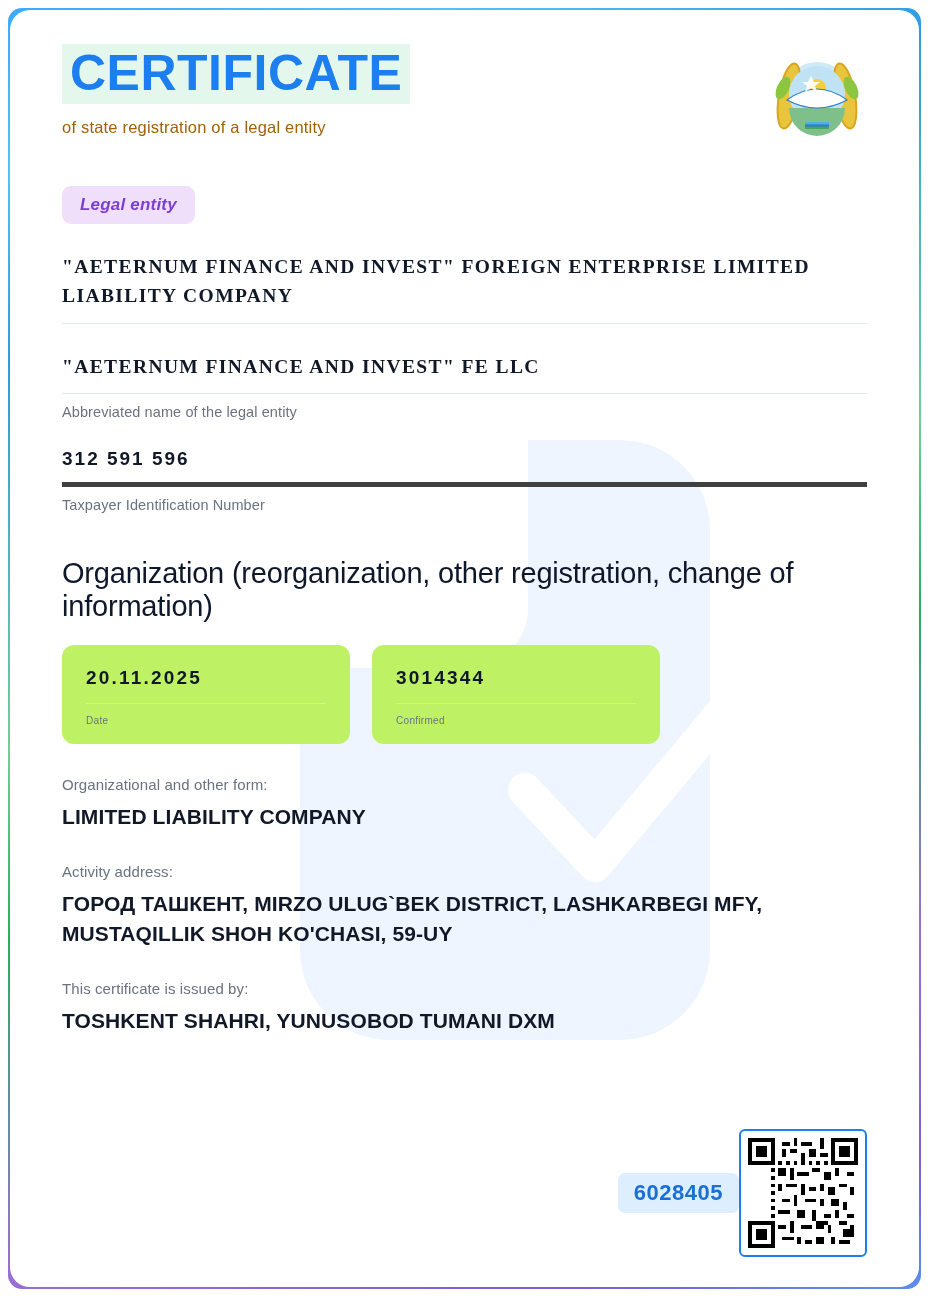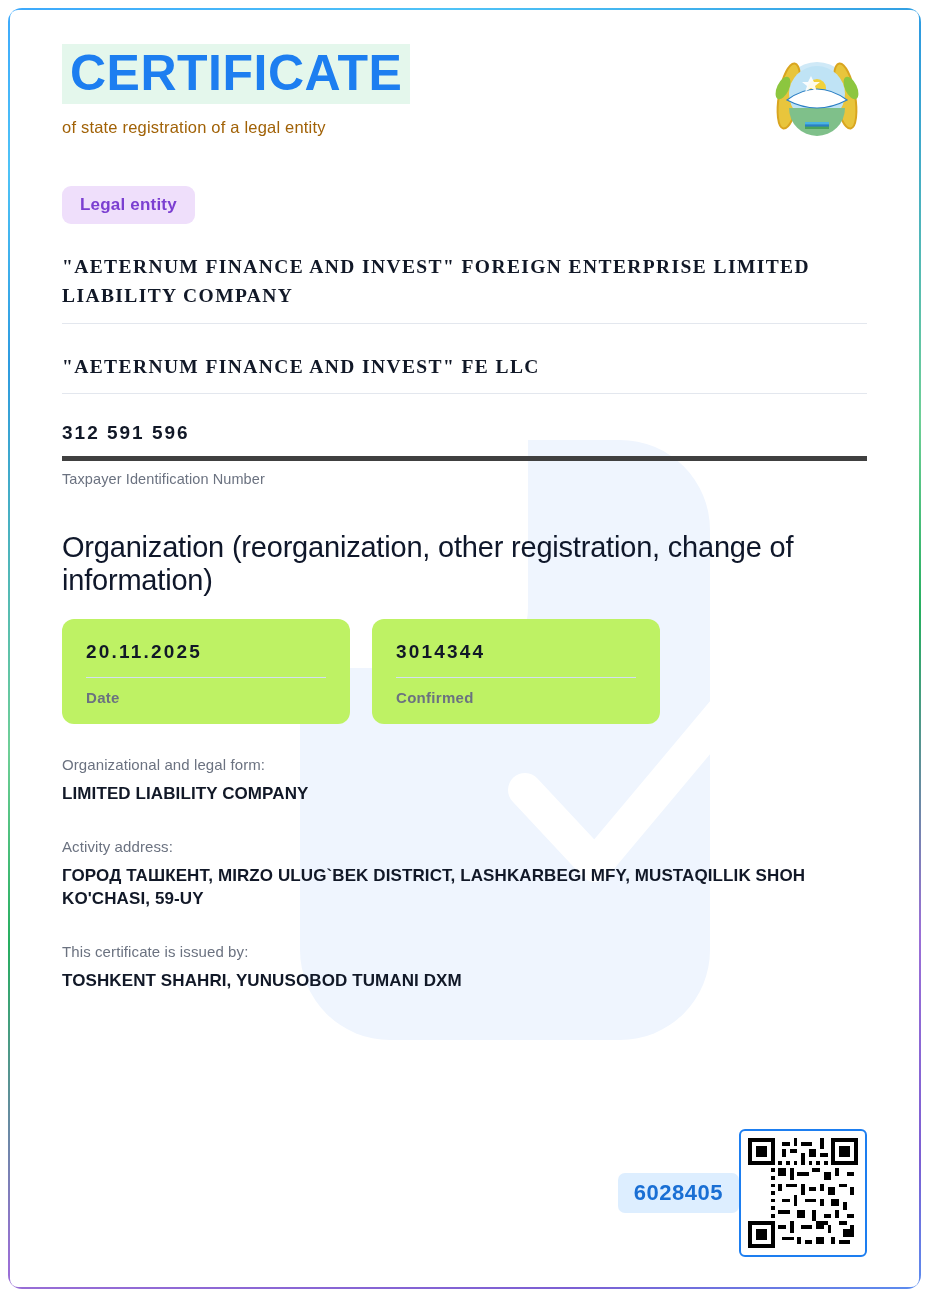--- a/index.html
+++ b/index.html
@@ -21,21 +21,21 @@
     position: absolute;
     left: 8px; top: 8px;
     width: 913px; height: 1281px;
     border-radius: 14px;
     padding: 2px;
     background: linear-gradient(160deg, #3da9fc 0%, #4fc3f7 10%, #2e9be0 22%, #6fcf97 46%, #27ae60 58%, #9b6fd6 78%, #7c5fd3 92%, #5b8def 100%);
   }
   .frame-inner {
     width: 100%; height: 100%;
     background: #ffffff;
-    border-radius: 8px;
+    border-radius: 20px;
     position: relative;
     overflow: hidden;
   }
   
   .watermark {
     position: absolute;
     left: 290px; top: 430px;
     width: 470px; height: 620px;
     pointer-events: none;
   }
@@ -95,20 +95,21 @@
   .badge {
     display: inline-block;
     margin-top: 38px;
     background: #efdffb;
     color: #7b3fd1;
     font-size: 17px;
     font-weight: bold;
     padding: 9px 18px;
     border-radius: 9px;
     letter-spacing: 0.2px;
+    font-style: italic;
   }
   .field { margin-top: 28px; }
   .field-value-serif {
     font-family: "Liberation Serif", serif;
     font-size: 19.5px;
     font-weight: bold;
     color: #111827;
     letter-spacing: 1.4px;
     line-height: 1.5;
     padding-bottom: 12px;
@@ -148,34 +149,33 @@
   .card-value {
     font-size: 19px;
     font-weight: bold;
     color: #111827;
     letter-spacing: 2.2px;
     padding-bottom: 14px;
     border-bottom: 1px solid #d3e0f2;
   }
   .card-label {
     margin-top: 11px;
-    font-size: 15px;
+    font-size: 10px;
     color: #6b7280;
     letter-spacing: 0.3px;
-    font-weight: bold;
   }
   .info-block { margin-top: 32px; }
   .info-label {
     font-size: 15px;
     color: #6b7280;
     letter-spacing: 0.1px;
   }
   .info-value {
     margin-top: 9px;
-    font-size: 17px;
+    font-size: 21px;
     font-weight: bold;
     color: #111827;
     line-height: 1.4;
     letter-spacing: 0.1px;
   }
   .footer {
     position: absolute;
     left: 52px; right: 52px;
     bottom: 30px;
     display: flex;
@@ -246,20 +246,21 @@
         </div>
 
         <div class="badge">Legal entity</div>
 
         <div class="field">
           <div class="field-value-serif">"AETERNUM FINANCE AND INVEST" FOREIGN ENTERPRISE LIMITED LIABILITY COMPANY</div>
         </div>
 
         <div class="field">
           <div class="field-value-serif">"AETERNUM FINANCE AND INVEST" FE LLC</div>
+          <div class="field-label">Abbreviated name of the legal entity</div>
         </div>
 
         <div class="field">
           <div class="field-value-num">312 591 596</div>
           <div class="field-label">Taxpayer Identification Number</div>
         </div>
 
         <div class="section-title">Organization (reorganization, other registration, change of information)</div>
 
         <div class="cards">
@@ -267,21 +268,21 @@
             <div class="card-value">20.11.2025</div>
             <div class="card-label">Date</div>
           </div>
           <div class="card">
             <div class="card-value">3014344</div>
             <div class="card-label">Confirmed</div>
           </div>
         </div>
 
         <div class="info-block">
-          <div class="info-label">Organizational and legal form:</div>
+          <div class="info-label">Organizational and other form:</div>
           <div class="info-value">LIMITED LIABILITY COMPANY</div>
         </div>
 
         <div class="info-block">
           <div class="info-label">Activity address:</div>
           <div class="info-value">ГОРОД ТАШКЕНТ, MIRZO ULUG`BEK DISTRICT, LASHKARBEGI MFY, MUSTAQILLIK SHOH KO'CHASI, 59-UY</div>
         </div>
 
         <div class="info-block">
           <div class="info-label">This certificate is issued by:</div>

